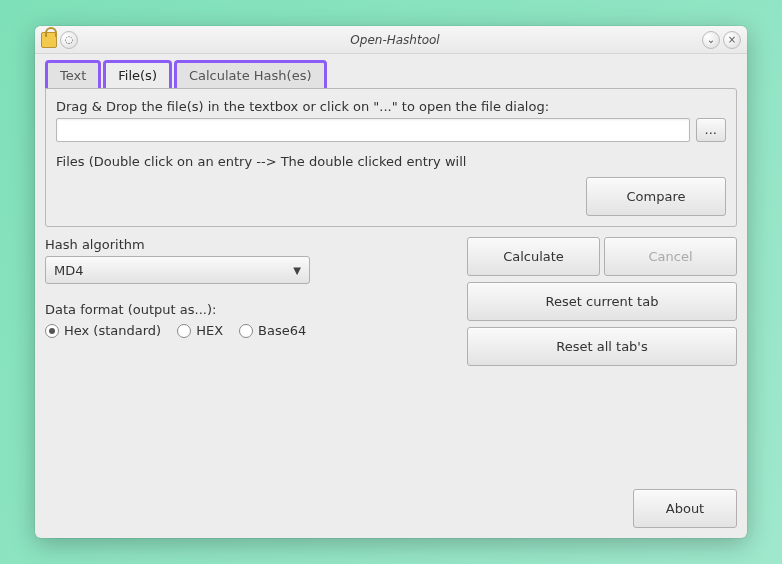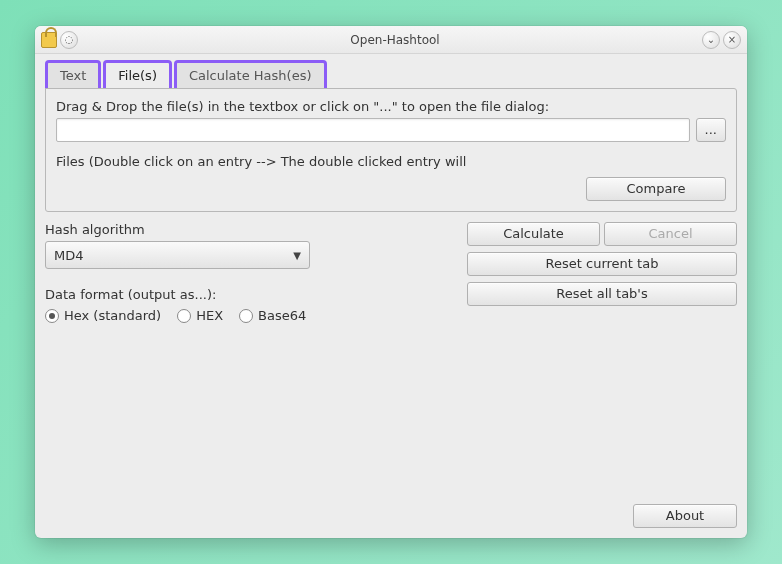--- a/index.html
+++ b/index.html
@@ -33,20 +33,21 @@
     padding: 0 6px;
     position: relative;
   }
   .titlebar .title {
     position: absolute;
     left: 8px; right: 0;
     text-align: center;
     font-size: 12px;
     color: #444;
     pointer-events: none;
+    font-style: italic;
   }
   .titlebar .left-icons { display: flex; gap: 3px; align-items: center; }
   .titlebar .right-icons { margin-left: auto; display: flex; gap: 3px; align-items: center; }
   .tb-btn {
     width: 18px; height: 18px; border-radius: 9px;
     background: radial-gradient(circle at 30% 30%, #fff, #ddd);
     border: 1px solid #bbb;
     display: flex; align-items: center; justify-content: center;
     font-size: 10px; color: #555;
   }
@@ -102,21 +103,21 @@
     background: #fff;
     border: 1px solid #b8b8b8;
     border-radius: 2px;
     padding: 2px 4px;
     box-shadow: inset 0 1px 2px rgba(0,0,0,.08);
   }
   .btn {
     background: linear-gradient(#fafafa, #e3e3e3);
     border: 1px solid #b0b0b0;
     border-radius: 3px;
-    padding: 3px 10px;
+    padding: 11px 10px;
     min-height: 24px;
     color: #333;
     text-align: center;
     cursor: default;
     box-shadow: inset 0 1px 0 rgba(255,255,255,.6);
   }
   .btn.disabled { color: #aaa; }
   .browse-btn { padding: 3px 8px; }
   .filelist {
     margin-top: 12px;

